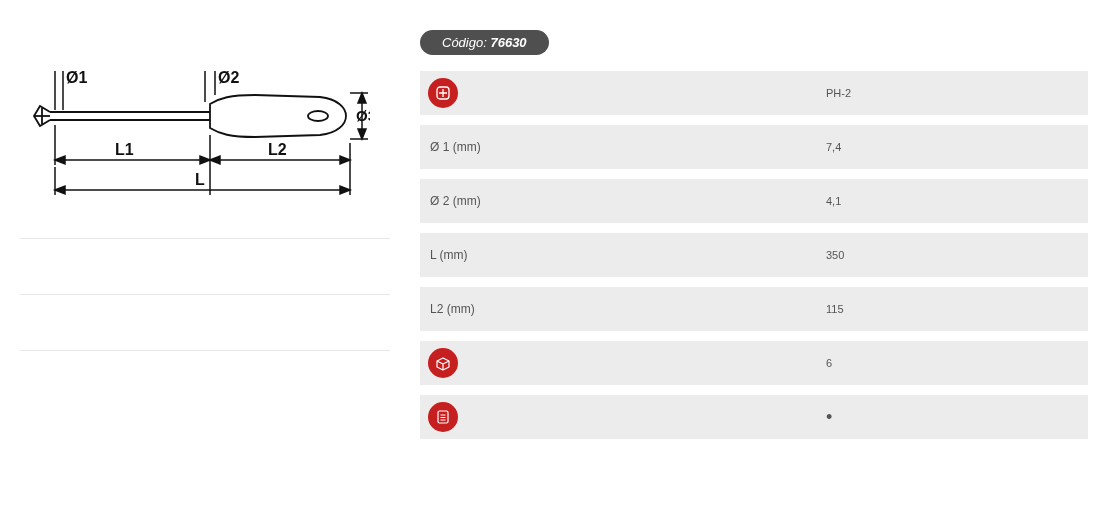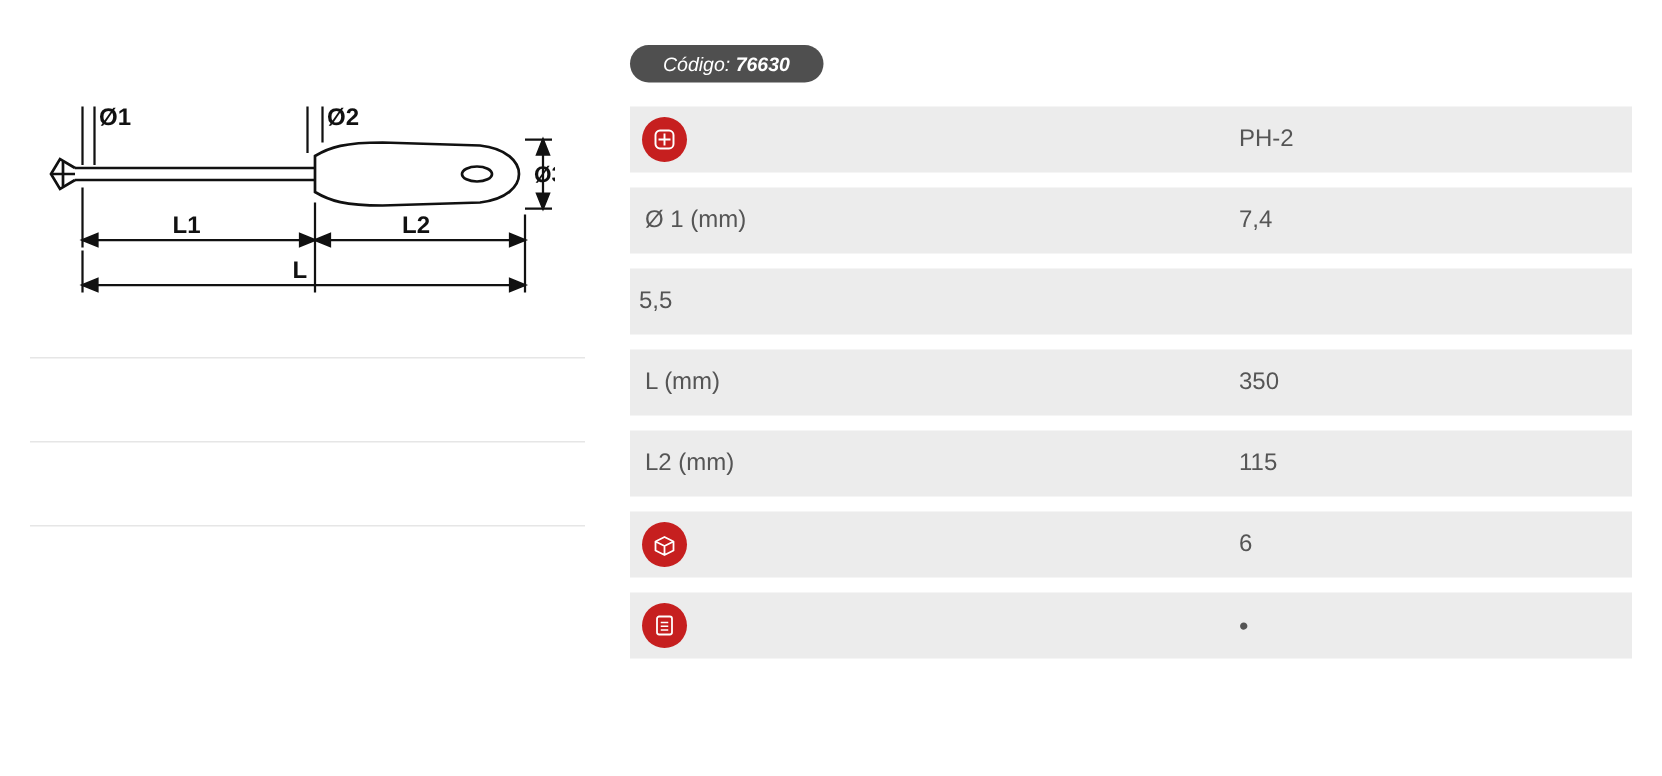--- a/index.html
+++ b/index.html
@@ -52,26 +52,26 @@
       display: flex;
       align-items: center;
       background: #ececec;
       min-height: 44px;
       padding: 0 6px;
     }
     .spec-label {
       width: 400px;
       display: flex;
       align-items: center;
-      font-size: 16px;
+      font-size: 12px;
       color: #555;
       padding-left: 4px;
     }
     .spec-value {
-      font-size: 16px;
+      font-size: 11px;
       color: #555;
     }
     .icon-circle {
       width: 30px;
       height: 30px;
       border-radius: 50%;
       background: #c61f1f;
       display: flex;
       align-items: center;
       justify-content: center;
@@ -162,21 +162,22 @@
       </div>
       <div class="spec-value">PH-2</div>
     </div>
 
     <div class="spec-row">
       <div class="spec-label">Ø 1 (mm)</div>
       <div class="spec-value">7,4</div>
     </div>
 
     <div class="spec-row">
-      <div class="spec-value">5,5</div>
+      <div class="spec-label">Ø 2 (mm)</div>
+      <div class="spec-value">4,1</div>
     </div>
 
 
     <div class="spec-row">
       <div class="spec-label">L (mm)</div>
       <div class="spec-value">350</div>
     </div>
 
 
     <div class="spec-row">

